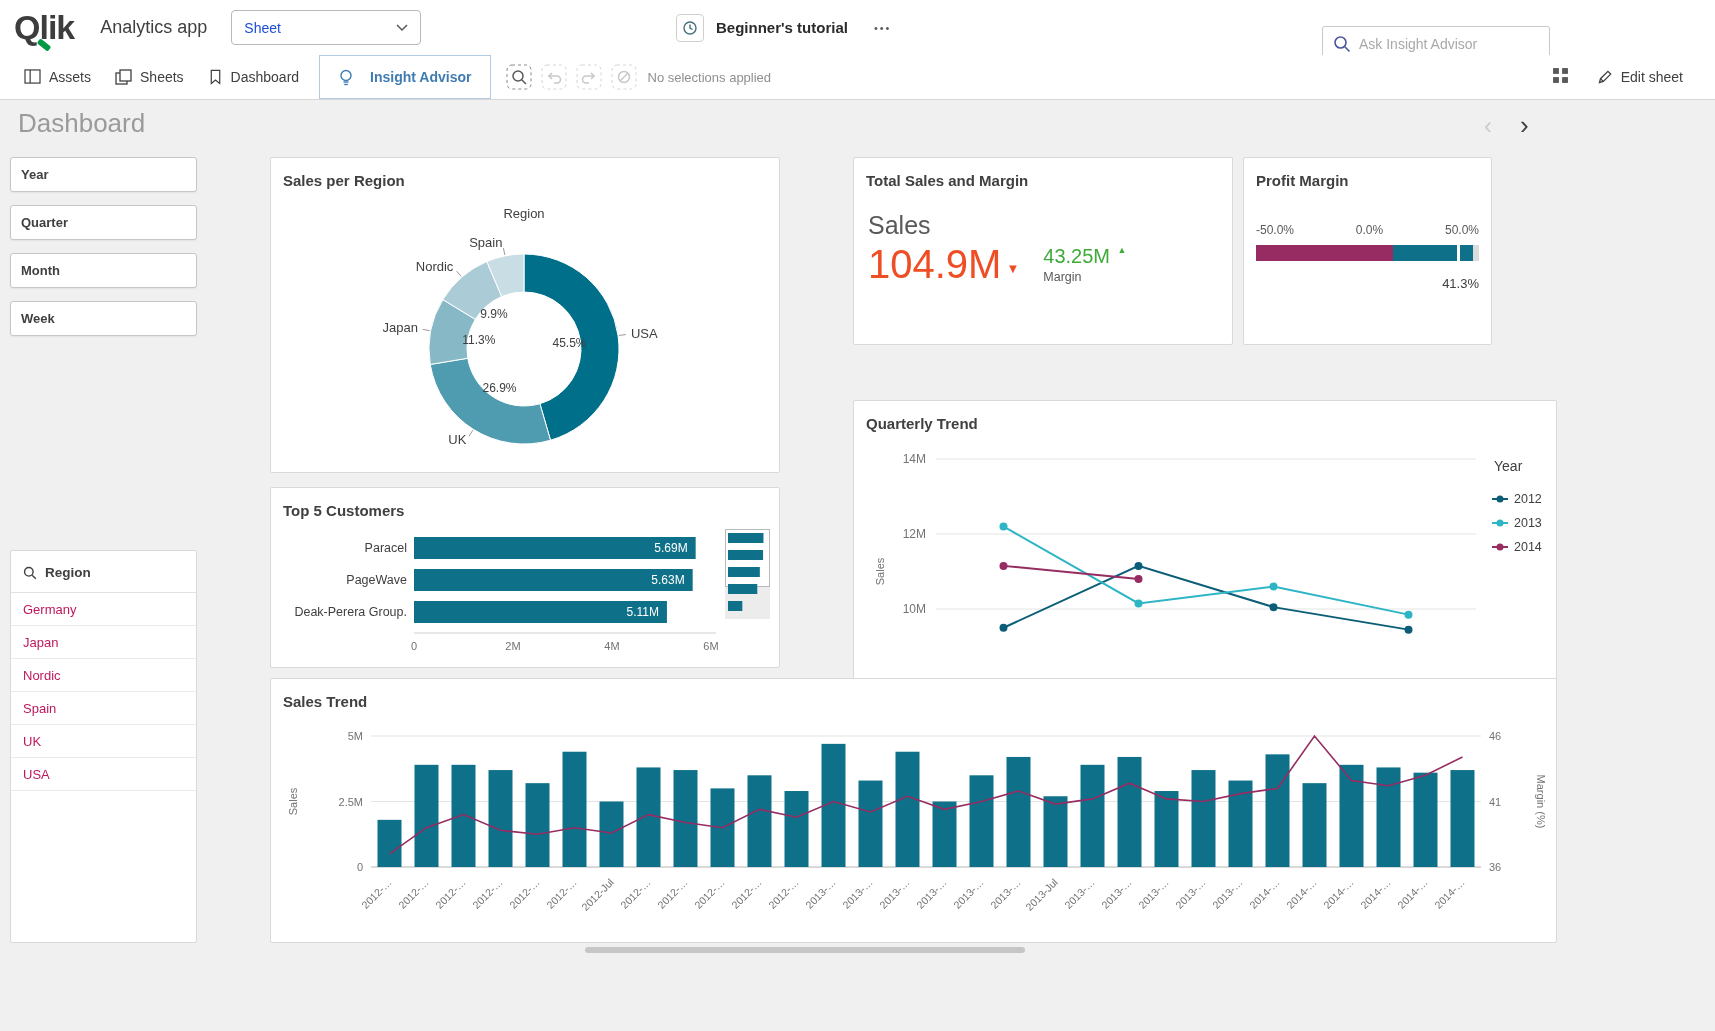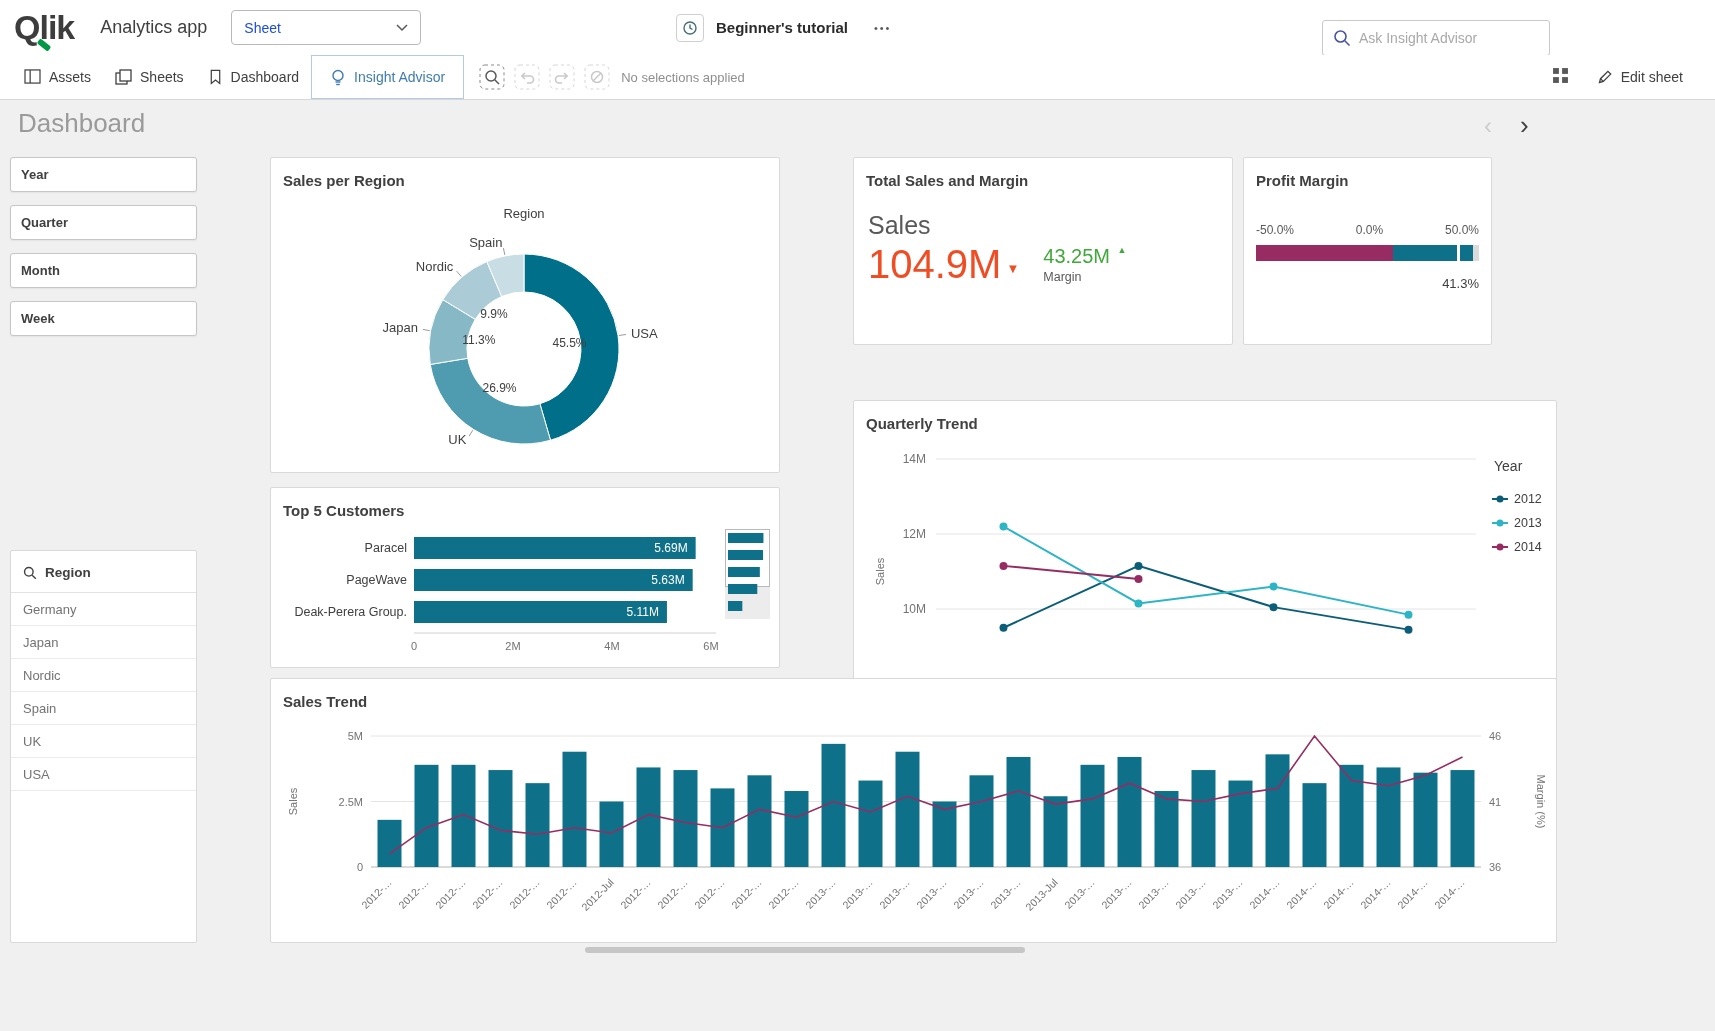--- a/index.html
+++ b/index.html
@@ -9,47 +9,47 @@
   
   .topbar{position:absolute;top:0;left:0;width:1715px;height:55px;background:#fff;display:flex;align-items:center;z-index:3;}
   .logo{position:relative;font-size:34px;font-weight:bold;color:#3d3d3d;margin-left:14px;letter-spacing:-1px;cursor:pointer;}
   .logo .tail{position:absolute;left:23px;top:34px;width:14px;height:6px;background:#009845;transform:rotate(38deg);border-radius:2px;}
   .app-title{font-size:18px;color:#404040;margin-left:26px;}
   .sheet-select{width:190px;height:35px;border:1px solid #b9b9b9;border-radius:4px;margin-left:24px;display:flex;align-items:center;justify-content:space-between;padding:0 12px;font-size:14px;color:#1d4ed8;cursor:pointer;background:#fff;}
   .doc-group{position:absolute;left:676px;top:0;height:55px;display:flex;align-items:center;}
   .doc-icon{width:28px;height:28px;border:1px solid #cfcfcf;border-radius:4px;display:flex;align-items:center;justify-content:center;background:#fff;}
   .doc-title{font-size:15px;font-weight:bold;color:#2b2b2b;margin-left:12px;}
   .doc-more{margin-left:26px;font-size:11px;letter-spacing:2px;color:#595959;cursor:pointer;}
-  .search-box{position:absolute;right:165px;top:20px;width:228px;height:36px;border:1px solid #c9c9c9;border-radius:3px;display:flex;align-items:center;padding:0 10px;gap:8px;background:#fff;}
+  .search-box{position:absolute;right:165px;top:26px;width:228px;height:36px;border:1px solid #c9c9c9;border-radius:3px;display:flex;align-items:center;padding:0 10px;gap:8px;background:#fff;}
   .search-box input{border:none;outline:none;font-size:14px;color:#404040;width:170px;font-family:inherit;background:transparent;}
   .search-box input::placeholder{color:#a9a9a9;}
 
   
   .toolbar{position:absolute;top:55px;left:0;width:1715px;height:45px;border-bottom:1px solid #d8d8d8;display:flex;align-items:center;background:#fff;z-index:3;}
   .tb-btn{display:flex;align-items:flex-start;gap:8px;font-size:14px;color:#404040;margin-left:24px;cursor:pointer;}
-  .ia-box{height:44px;border:1px solid #b2cbe2;display:flex;align-items:center;gap:8px;padding:0 18px;margin-left:12px;color:#3f7cb1;font-size:14px;cursor:pointer;background:#fff;}
+  .ia-box{height:44px;border:1px solid #b2cbe2;display:flex;align-items:center;gap:16px;padding:0 18px;margin-left:20px;color:#3f7cb1;font-size:14px;cursor:pointer;background:#fff;font-weight:bold;}
   .sel-icons{display:flex;align-items:center;gap:7px;margin-left:14px;}
   .sel-icon{cursor:pointer;display:flex;align-items:center;}
   .sel-status{font-size:13px;color:#8f8f8f;margin-left:10px;}
   .tb-right{margin-left:auto;display:flex;align-items:center;gap:28px;margin-right:32px;}
 
   
   .content{position:absolute;top:100px;left:0;width:1715px;height:931px;background:#f0f0f0;}
   .page-title{position:absolute;left:18px;top:8px;font-size:26px;color:#9a9a9a;font-weight:400;}
   .nav-prev{position:absolute;left:1484px;top:12px;font-size:24px;color:#cccccc;}
   .nav-next{position:absolute;left:1520px;top:10px;font-size:26px;color:#404040;cursor:pointer;}
   .filterbox{position:absolute;left:10px;width:187px;height:35px;background:#fff;border:1px solid #c6c6c6;border-radius:3px;font-size:13px;font-weight:bold;color:#404040;line-height:33px;padding-left:10px;box-shadow:0 1px 2px rgba(0,0,0,0.06);cursor:pointer;}
 
   .card{position:absolute;background:#fff;border:1px solid #d9d9d9;border-radius:2px;}
   .card-title{font-size:15px;font-weight:bold;color:#404040;padding:14px 0 0 12px;}
   .card svg.chart{position:absolute;left:0;}
 
   .region-card{left:10px;top:450px;width:187px;height:393px;}
   .region-header{display:flex;align-items:center;gap:8px;padding:14px 12px 12px 12px;font-size:13.5px;font-weight:bold;color:#404040;border-bottom:1px solid #e2e2e2;}
-  .region-item{height:33px;line-height:33px;padding-left:12px;font-size:13px;color:#737373;border-bottom:1px solid #ebebeb;cursor:pointer;background:#fff;}
+  .region-item{height:33px;line-height:33px;padding-left:12px;font-size:13px;color:#be185d;border-bottom:1px solid #ebebeb;cursor:pointer;background:#fff;}
 
   .donut-card{left:270px;top:57px;width:510px;height:316px;}
   .top5-card{left:270px;top:387px;width:510px;height:181px;}
   .kpi-card{left:853px;top:57px;width:380px;height:188px;}
   .gauge-card{left:1243px;top:57px;width:249px;height:188px;}
   .quarterly-card{left:853px;top:252px;width:704px;height:316px;margin-top:48px;}
   .salestrend-card{left:270px;top:578px;width:1287px;height:265px;}
 
   .top5-mini{position:absolute;left:454px;top:41px;cursor:pointer;}
 

